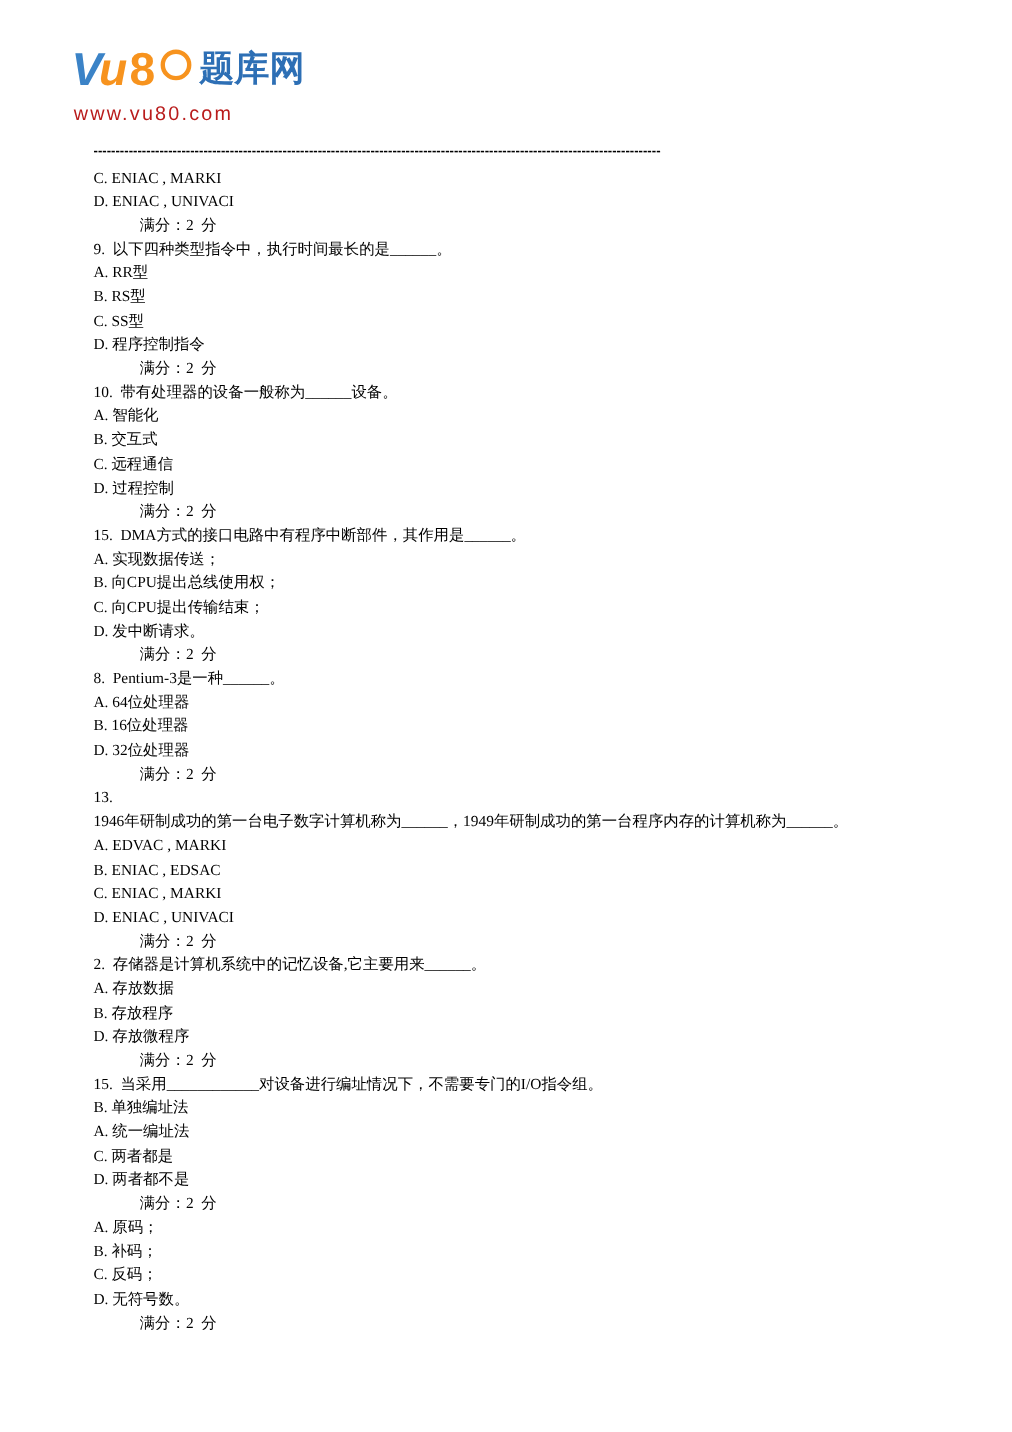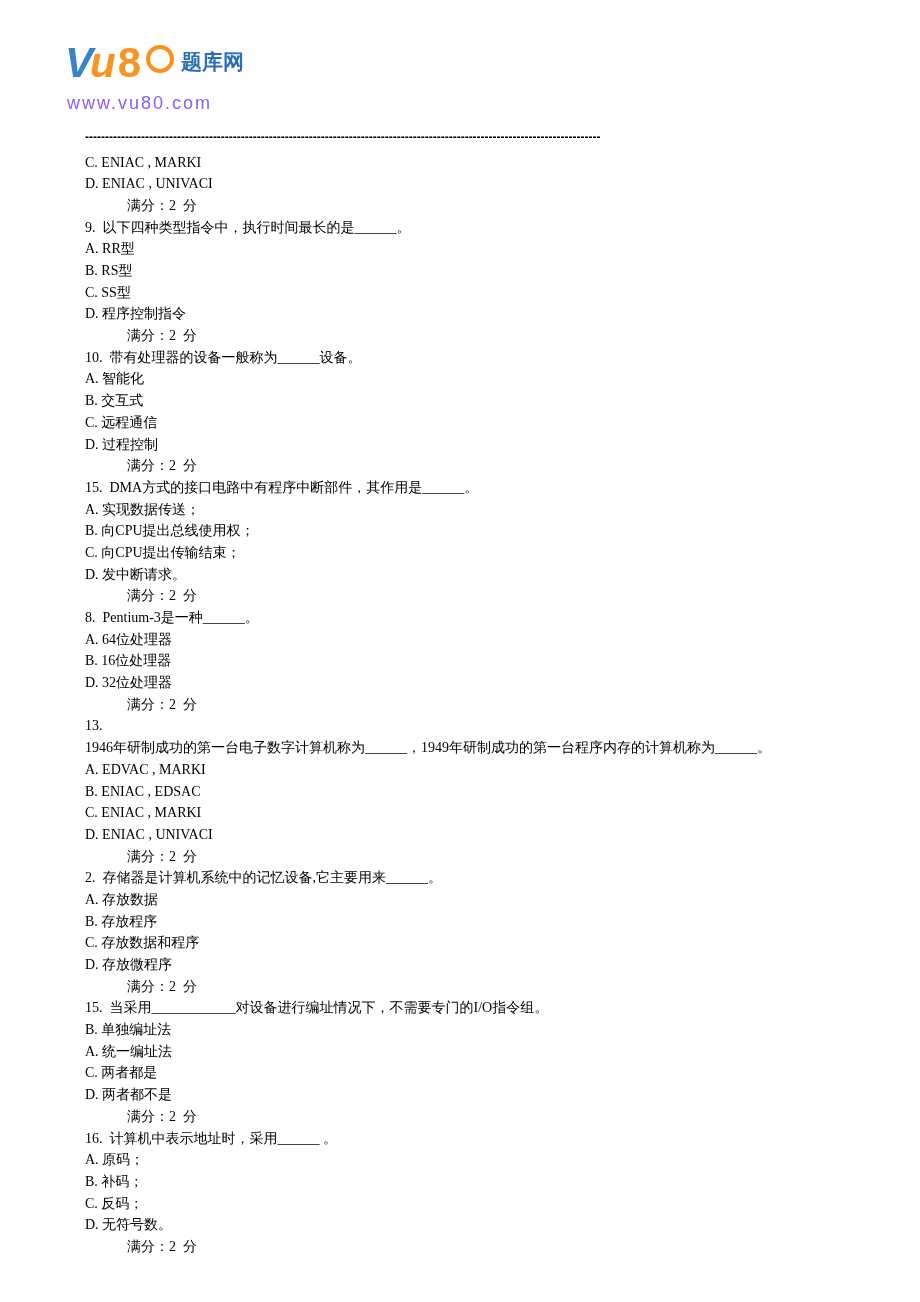--- a/index.html
+++ b/index.html
@@ -50,29 +50,29 @@
       width: 28px;
       height: 28px;
       border: 4px solid #f7931e;
       border-radius: 50%;
       margin: 0 3px 0 5px;
       position: relative;
       top: -4px;
     }
     .logo-text {
       font-family: "Microsoft YaHei", sans-serif;
-      font-size: 21px;
+      font-size: 32px;
       color: #2d6fb5;
       font-weight: bold;
       margin-left: 4px;
     }
     .logo-url {
       font-family: Arial, sans-serif;
       font-size: 18px;
-      color: #8b5cf6;
+      color: #b91c1c;
       letter-spacing: 2px;
       margin-top: -5px;
       padding-left: 2px;
     }
     .content {
       padding: 0 85px 40px 85px;
     }
     .divider {
       font-family: Arial, sans-serif;
       font-size: 12px;
@@ -140,29 +140,27 @@
       <div class="line">13.</div>
       <div class="line q13-cont">1946年研制成功的第一台电子数字计算机称为______，1949年研制成功的第一台程序内存的计算机称为______。</div>
       <div class="line">A. EDVAC , MARKI</div>
       <div class="line">B. ENIAC , EDSAC</div>
       <div class="line">C. ENIAC , MARKI</div>
       <div class="line">D. ENIAC , UNIVACI</div>
       <div class="line score">满分：2  分</div>
       <div class="line">2.  存储器是计算机系统中的记忆设备,它主要用来______。</div>
       <div class="line">A. 存放数据</div>
       <div class="line">B. 存放程序</div>
-      <div class="line">C. 存放数据和程序</div>
       <div class="line">D. 存放微程序</div>
       <div class="line score">满分：2  分</div>
       <div class="line">15.  当采用____________对设备进行编址情况下，不需要专门的I/O指令组。</div>
       <div class="line">B. 单独编址法</div>
       <div class="line">A. 统一编址法</div>
       <div class="line">C. 两者都是</div>
       <div class="line">D. 两者都不是</div>
       <div class="line score">满分：2  分</div>
-      <div class="line">16.  计算机中表示地址时，采用______ 。</div>
       <div class="line">A. 原码；</div>
       <div class="line">B. 补码；</div>
       <div class="line">C. 反码；</div>
       <div class="line">D. 无符号数。</div>
       <div class="line score">满分：2  分</div>
     </div>
 </div>
 
 </body></html>

